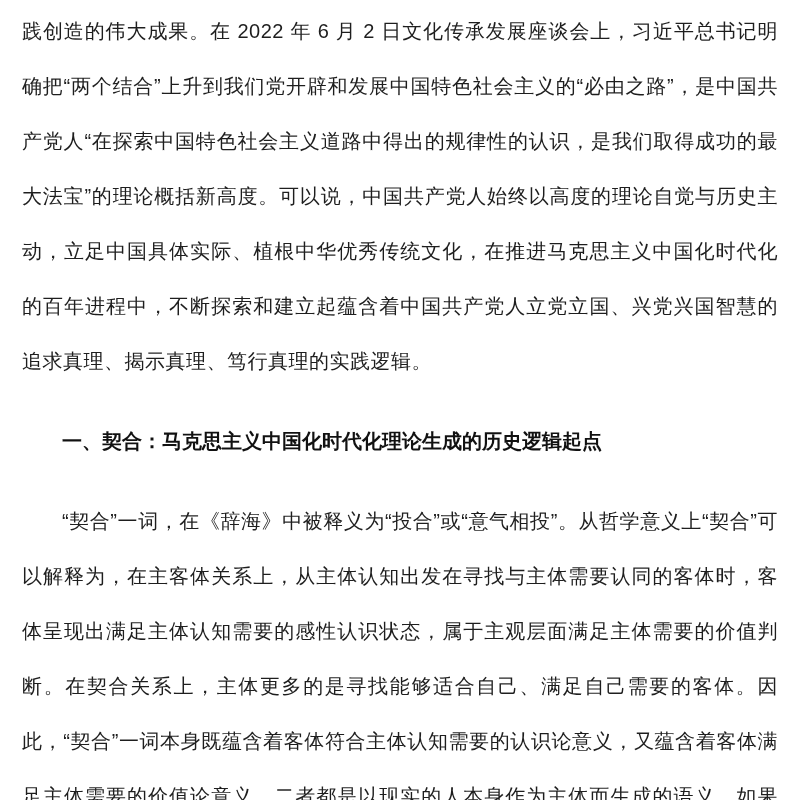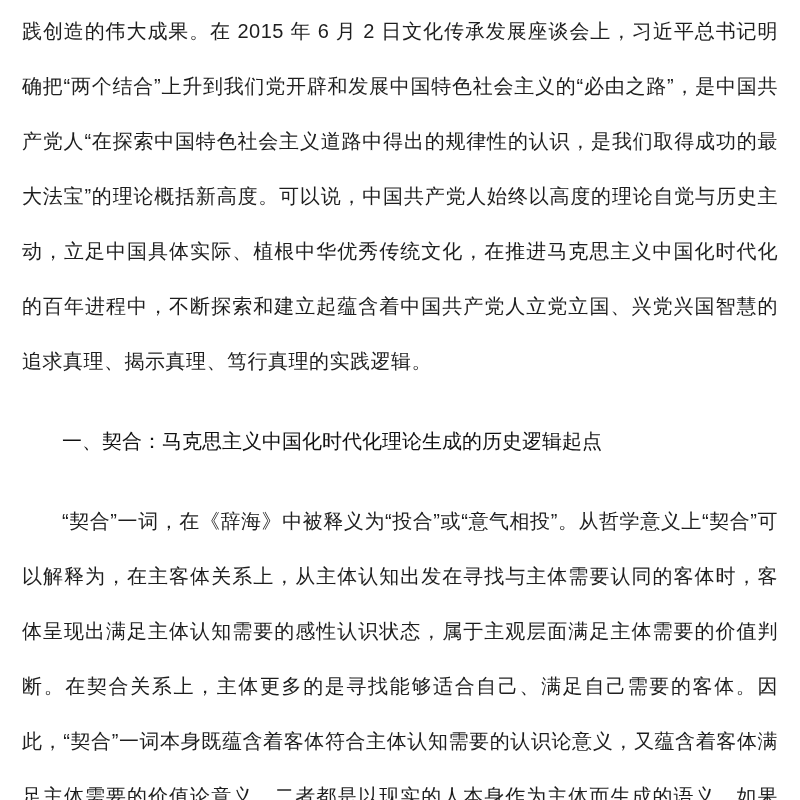--- a/index.html
+++ b/index.html
@@ -30,30 +30,30 @@
     text-justify: inter-ideograph;
     letter-spacing: 0.5px;
     word-break: break-all;
   }
   .indent {
     text-indent: 2em;
   }
   .heading {
     margin: 25px 0 25px 0;
     font-size: 20px;
-    font-weight: normal;
+    font-weight: bold;
     line-height: 55px;
     text-indent: 2em;
     color: #111111;
   }
 </style>
 </head>
 <body>
 
 <div class="page">
 
-  <p class="para">践创造的伟大成果。在 2015 年 6 月 2 日文化传承发展座谈会上，习近平总书记明确把“两个结合”上升到我们党开辟和发展中国特色社会主义的“必由之路”，是中国共产党人“在探索中国特色社会主义道路中得出的规律性的认识，是我们取得成功的最大法宝”的理论概括新高度。可以说，中国共产党人始终以高度的理论自觉与历史主动，立足中国具体实际、植根中华优秀传统文化，在推进马克思主义中国化时代化的百年进程中，不断探索和建立起蕴含着中国共产党人立党立国、兴党兴国智慧的追求真理、揭示真理、笃行真理的实践逻辑。</p>
+  <p class="para">践创造的伟大成果。在 2022 年 6 月 2 日文化传承发展座谈会上，习近平总书记明确把“两个结合”上升到我们党开辟和发展中国特色社会主义的“必由之路”，是中国共产党人“在探索中国特色社会主义道路中得出的规律性的认识，是我们取得成功的最大法宝”的理论概括新高度。可以说，中国共产党人始终以高度的理论自觉与历史主动，立足中国具体实际、植根中华优秀传统文化，在推进马克思主义中国化时代化的百年进程中，不断探索和建立起蕴含着中国共产党人立党立国、兴党兴国智慧的追求真理、揭示真理、笃行真理的实践逻辑。</p>
 
   <h2 class="heading">一、契合：马克思主义中国化时代化理论生成的历史逻辑起点</h2>
 
   <p class="para indent"><span>“契合”一词，在《辞海》中被释义为“投合”或“意气相投”。从哲学意义上“契合”可以解释为，在主客体关系上，从主体认知出发在寻找与主体需要认同的客体时，客体呈现出满足主体认知需要的感性认识状态，属于主观层面满足主体需要的价值判断。在契合关系上，主体更多的是寻找能够适合自己、满足自己需要的客体。因此，“契合”一词本身既蕴含着客体符合主体认知需要的认识论意义，又蕴含着客体满足主体需要的价值论意义，二者都是以现实的人本身作为主体而生成的语义。如果从满足需要与被需要的关系上理解，马克</span></p>
 
 </div>
 
 </body></html>

